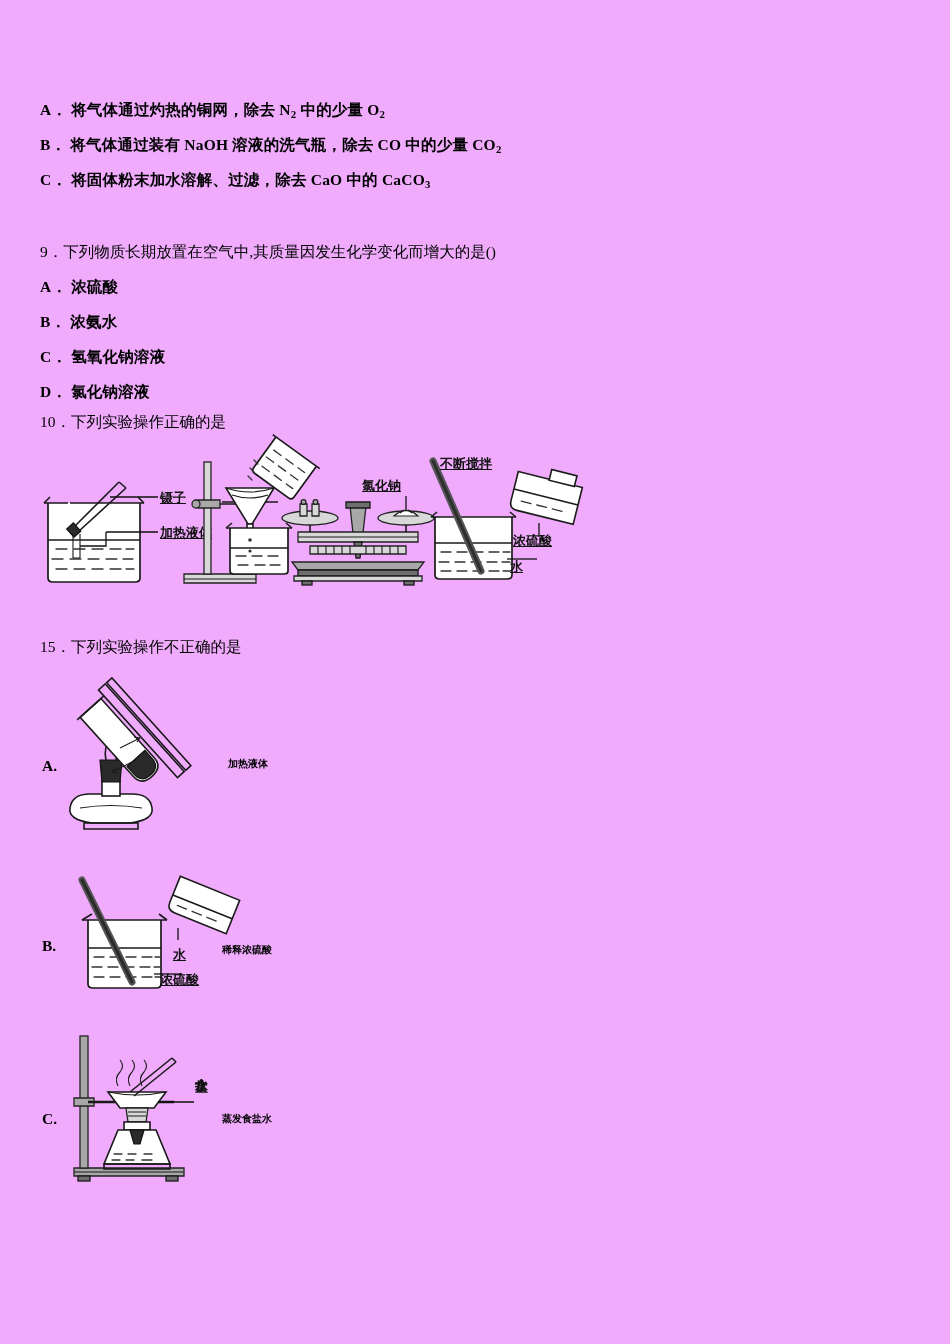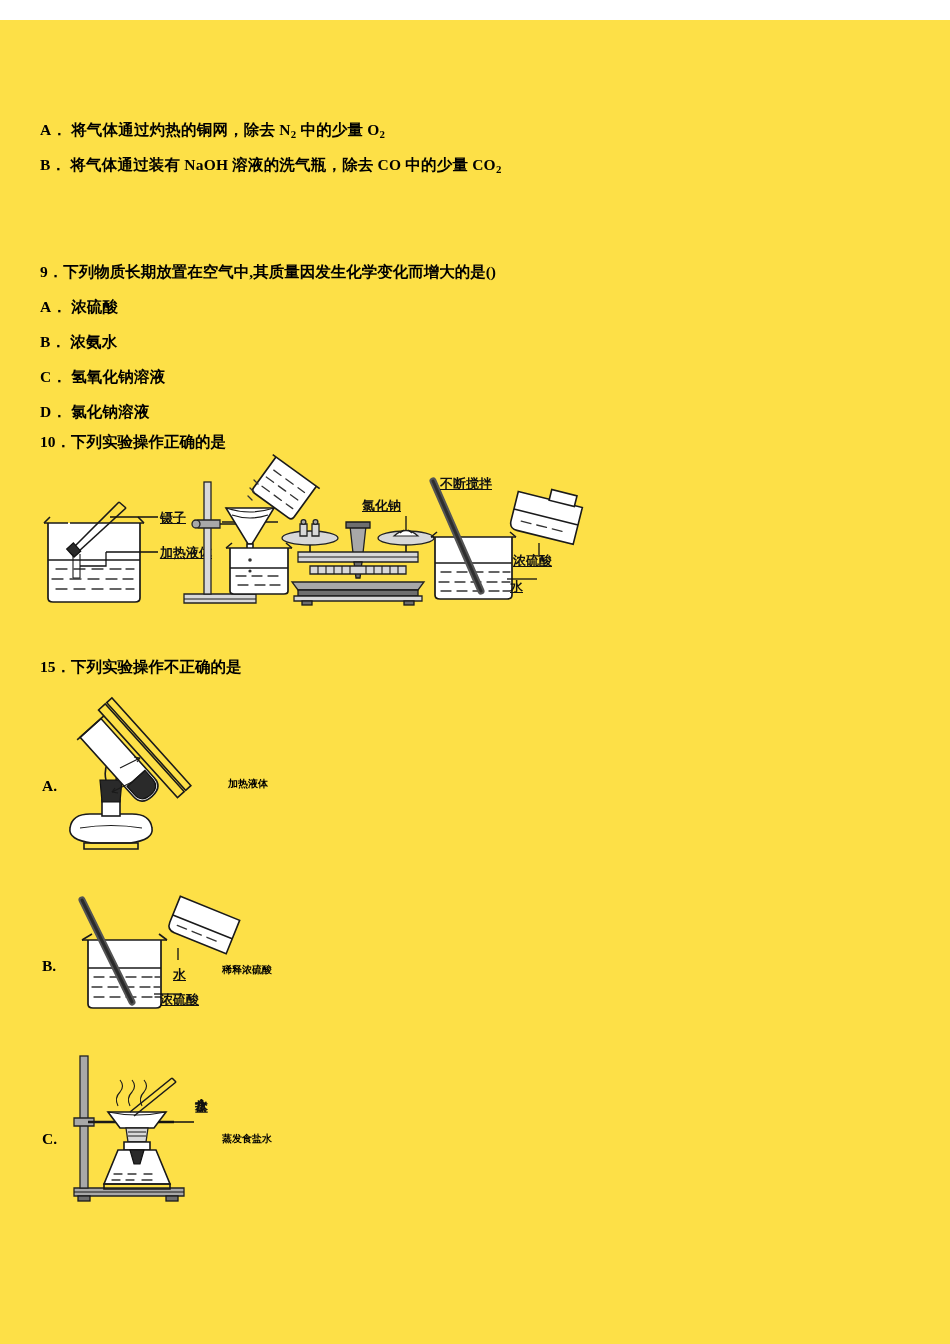--- a/index.html
+++ b/index.html
@@ -11,40 +11,39 @@
     width: 950px;
     height: 1344px;
     position: relative;
     font-family: "Liberation Serif", "DejaVu Serif", serif;
     color: #000000;
     overflow: hidden;
   }
   .page {
     position: absolute;
     inset: 0;
-    background: #fde047;
-    margin-top: 20px;
+    background: #f0abfc;
   }
 
   
   .q-line {
     position: absolute;
     font-weight: bold;
     font-size: 15.5px;
     line-height: 1.25;
     white-space: nowrap;
     letter-spacing: 0.2px;
   }
   .opt-letter {
     font-family: "Liberation Serif", serif;
     font-weight: bold;
   }
   .stem {
     position: absolute;
-    font-weight: bold;
+    font-weight: normal;
     font-size: 15.5px;
     white-space: nowrap;
   }
   sub {
     font-size: 0.7em;
     vertical-align: -0.25em;
   }
   .opts-row {
     position: absolute;
     font-weight: bold;
@@ -109,20 +108,24 @@
   <div class="q-line" style="left:40px; top:100px;">
     <span class="opt-letter">A．</span>
     <span>将气体通过灼热的铜网，除去 N</span><sub>2</sub><span> 中的少量 O</span><sub>2</sub>
   </div>
 
   <div class="q-line" style="left:40px; top:135px;">
     <span class="opt-letter">B．</span>
     <span>将气体通过装有 NaOH 溶液的洗气瓶，除去 CO 中的少量 CO</span><sub>2</sub>
   </div>
 
+  <div class="q-line" style="left:40px; top:170px;">
+    <span class="opt-letter">C．</span>
+    <span>将固体粉末加水溶解、过滤，除去 CaO 中的 CaCO</span><sub>3</sub>
+  </div>
 
 
   <div class="stem" style="left:40px; top:242px;">9．下列物质长期放置在空气中,其质量因发生化学变化而增大的是()</div>
 
   <div class="q-line" style="left:40px; top:277px;">
     <span class="opt-letter">A．</span>
     <span>浓硫酸</span>
   </div>
   <div class="q-line" style="left:40px; top:312px;">
     <span class="opt-letter">B．</span>

